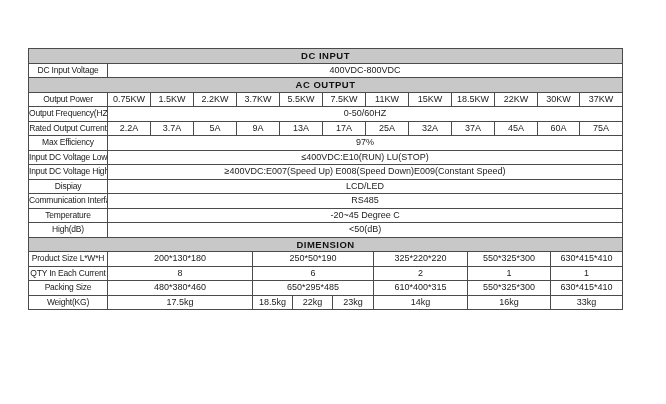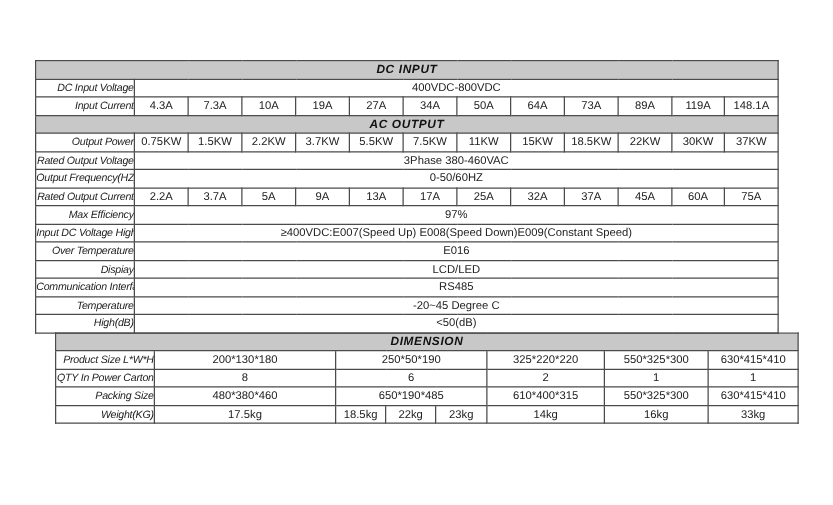--- a/index.html
+++ b/index.html
@@ -2,47 +2,45 @@
 <html style="--header-bg: #c8c8c8;"><head>
 <meta charset="utf-8">
 <style>
   html,body{margin:0;padding:0;}
   body{
     width:666px;height:404px;position:relative;background:#ffffff;
     font-family:"Liberation Sans", sans-serif;color:#222;
   }
   .table-wrap{position:absolute;left:28px;top:48px;width:594px;}
   table{border-collapse:collapse;table-layout:fixed;width:594px;}
-  #table-dim{margin-top:-1px;margin-left:16px;}
+  #table-dim{margin-top:-1px;}
   td{
     border:1px solid #4b4b4b;
     height:13.5px;
     padding:0;
     line-height:13.5px;
     font-size:9px;
     color:#222;
     overflow:hidden;
     white-space:nowrap;
     vertical-align:middle;
   }
   .section-header-cell{
     background:var(--header-bg,#c8c8c8);
     font-weight:bold;
     text-align:center;
     font-size:9.5px;
     letter-spacing:0.5px;
     color:#111;
-    font-style:italic;
   }
   .label-cell{
-    text-align:right;
+    text-align:center;
     padding-left:0;
     font-size:8.5px;
     letter-spacing:-0.2px;
-    font-style:italic;
   }
   .value-cell{text-align:center;}
 </style>
 </head>
 <body>
 
 <div class="table-wrap">
   <table id="table-main">
     <colgroup>
       <col style="width:79px">
@@ -61,55 +59,36 @@
     </colgroup>
     <tbody id="tbody-main">
         <tr>
           <td class="section-header-cell" colspan="13">DC INPUT</td>
         </tr>
         <tr>
           <td class="label-cell">DC Input Voltage</td>
           <td class="value-cell" colspan="12">400VDC-800VDC</td>
         </tr>
         <tr>
-          <td class="label-cell">Input Current</td>
-          <td class="value-cell">4.3A</td>
-          <td class="value-cell">7.3A</td>
-          <td class="value-cell">10A</td>
-          <td class="value-cell">19A</td>
-          <td class="value-cell">27A</td>
-          <td class="value-cell">34A</td>
-          <td class="value-cell">50A</td>
-          <td class="value-cell">64A</td>
-          <td class="value-cell">73A</td>
-          <td class="value-cell">89A</td>
-          <td class="value-cell">119A</td>
-          <td class="value-cell">148.1A</td>
-        </tr>
-        <tr>
           <td class="section-header-cell" colspan="13">AC OUTPUT</td>
         </tr>
         <tr>
           <td class="label-cell">Output Power</td>
           <td class="value-cell">0.75KW</td>
           <td class="value-cell">1.5KW</td>
           <td class="value-cell">2.2KW</td>
           <td class="value-cell">3.7KW</td>
           <td class="value-cell">5.5KW</td>
           <td class="value-cell">7.5KW</td>
           <td class="value-cell">11KW</td>
           <td class="value-cell">15KW</td>
           <td class="value-cell">18.5KW</td>
           <td class="value-cell">22KW</td>
           <td class="value-cell">30KW</td>
           <td class="value-cell">37KW</td>
-        </tr>
-        <tr>
-          <td class="label-cell">Rated Output Voltage</td>
-          <td class="value-cell" colspan="12">3Phase 380-460VAC</td>
         </tr>
         <tr>
           <td class="label-cell">Output Frequency(HZ)</td>
           <td class="value-cell" colspan="12">0-50/60HZ</td>
         </tr>
         <tr>
           <td class="label-cell">Rated Output Current</td>
           <td class="value-cell">2.2A</td>
           <td class="value-cell">3.7A</td>
           <td class="value-cell">5A</td>
@@ -121,26 +100,26 @@
           <td class="value-cell">37A</td>
           <td class="value-cell">45A</td>
           <td class="value-cell">60A</td>
           <td class="value-cell">75A</td>
         </tr>
         <tr>
           <td class="label-cell">Max Efficiency</td>
           <td class="value-cell" colspan="12">97%</td>
         </tr>
         <tr>
+          <td class="label-cell">Input DC Voltage Low</td>
+          <td class="value-cell" colspan="12">≤400VDC:E10(RUN) LU(STOP)</td>
+        </tr>
+        <tr>
           <td class="label-cell">Input DC Voltage High</td>
           <td class="value-cell" colspan="12">≥400VDC:E007(Speed Up) E008(Speed Down)E009(Constant Speed)</td>
-        </tr>
-        <tr>
-          <td class="label-cell">Over Temperature</td>
-          <td class="value-cell" colspan="12">E016</td>
         </tr>
         <tr>
           <td class="label-cell">Dispiay</td>
           <td class="value-cell" colspan="12">LCD/LED</td>
         </tr>
         <tr>
           <td class="label-cell">Communication Interface</td>
           <td class="value-cell" colspan="12">RS485</td>
         </tr>
         <tr>
@@ -171,31 +150,31 @@
         </tr>
         <tr>
           <td class="label-cell">Product Size L*W*H</td>
           <td class="value-cell">200*130*180</td>
           <td class="value-cell" colspan="3">250*50*190</td>
           <td class="value-cell">325*220*220</td>
           <td class="value-cell">550*325*300</td>
           <td class="value-cell">630*415*410</td>
         </tr>
         <tr>
-          <td class="label-cell">QTY In Power Carton</td>
+          <td class="label-cell">QTY In Each Current</td>
           <td class="value-cell">8</td>
           <td class="value-cell" colspan="3">6</td>
           <td class="value-cell">2</td>
           <td class="value-cell">1</td>
           <td class="value-cell">1</td>
         </tr>
         <tr>
           <td class="label-cell">Packing Size</td>
           <td class="value-cell">480*380*460</td>
-          <td class="value-cell" colspan="3">650*190*485</td>
+          <td class="value-cell" colspan="3">650*295*485</td>
           <td class="value-cell">610*400*315</td>
           <td class="value-cell">550*325*300</td>
           <td class="value-cell">630*415*410</td>
         </tr>
         <tr>
           <td class="label-cell">Weight(KG)</td>
           <td class="value-cell">17.5kg</td>
           <td class="value-cell">18.5kg</td>
           <td class="value-cell">22kg</td>
           <td class="value-cell">23kg</td>

